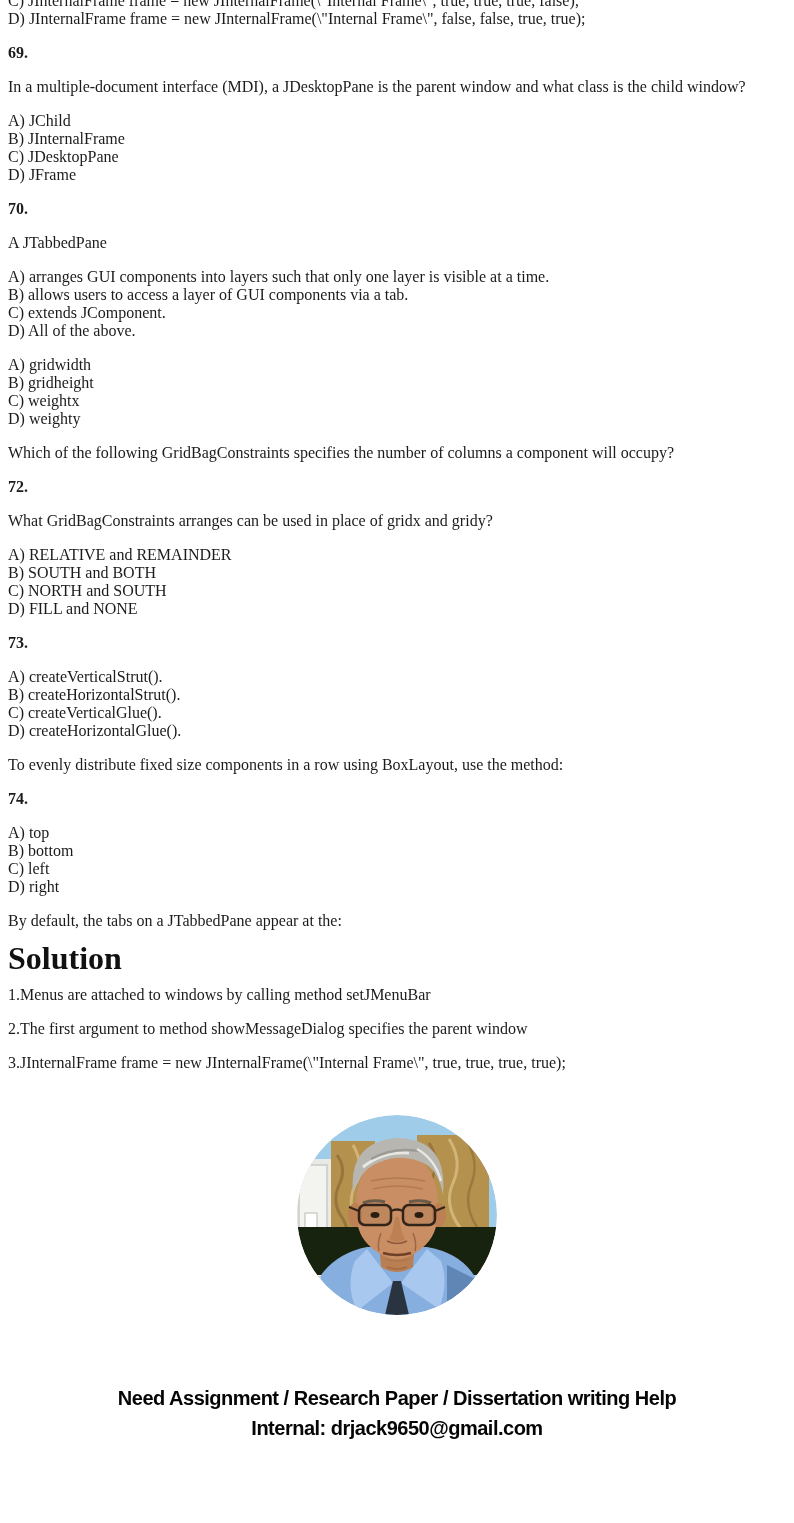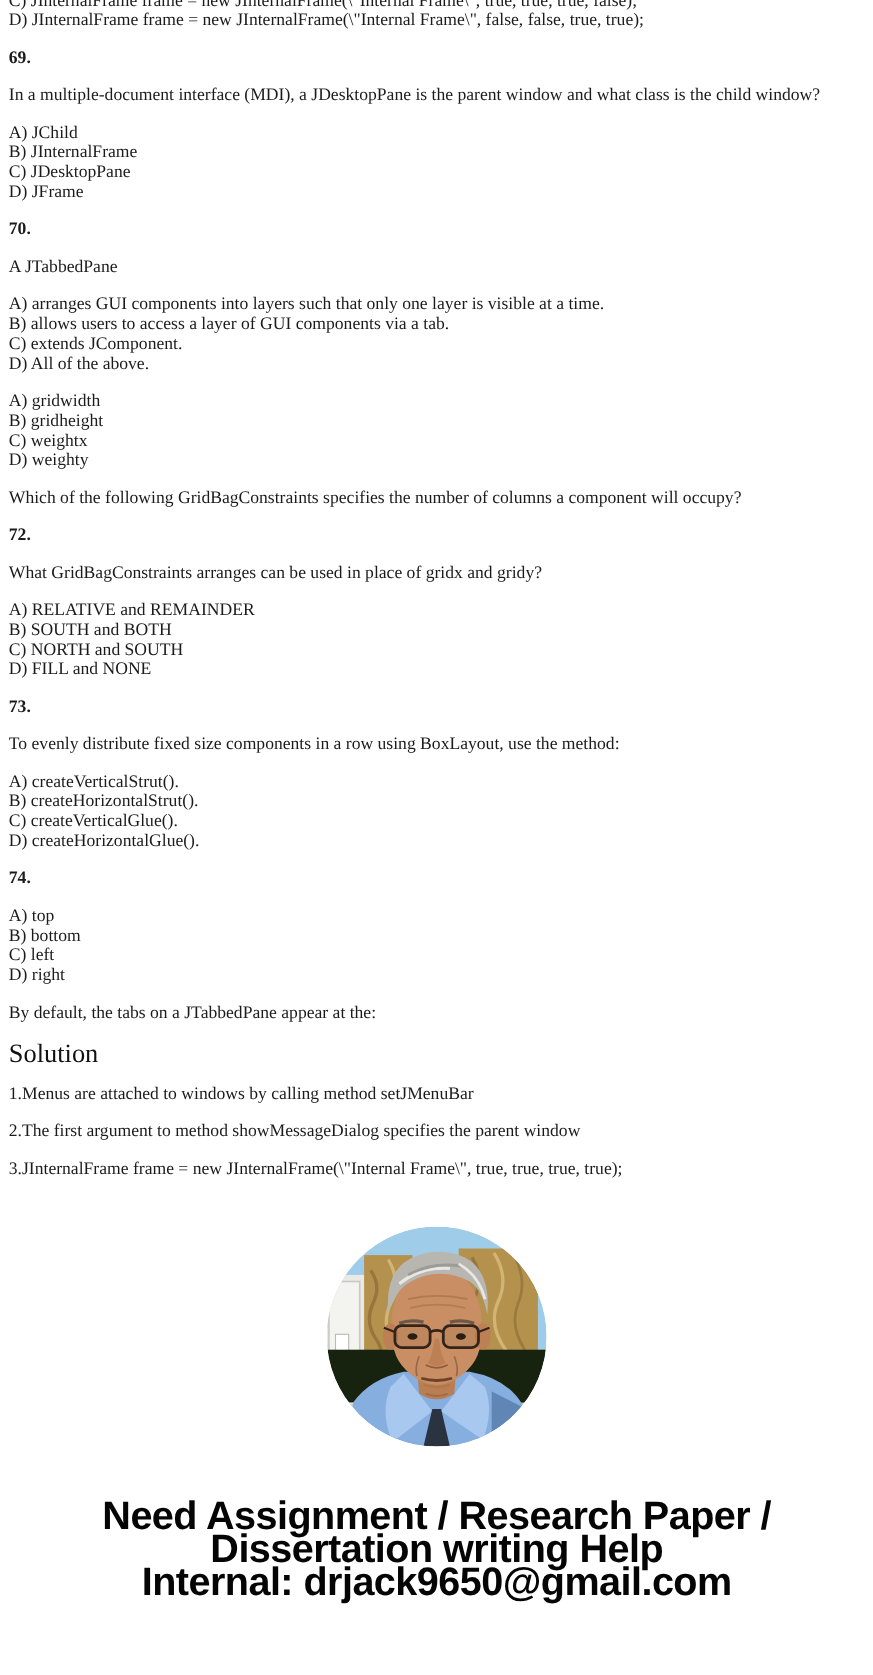--- a/index.html
+++ b/index.html
@@ -23,44 +23,44 @@
     margin: 16px 0;
   }
   .doc p.first {
     margin-top: 0;
   }
   .qnum {
     font-weight: bold;
   }
   h2.solution-heading {
     font-family: "Liberation Serif", serif;
-    font-size: 24px;
+    font-size: 32px;
     line-height: 24px;
-    font-weight: normal;
+    font-weight: bold;
     margin: 15px 0;
     color: #111111;
   }
   .photo-wrap {
     margin-top: 43px;
     text-align: center;
   }
   .photo-circle {
     display: inline-block;
     width: 200px;
     height: 200px;
     border-radius: 50%;
     overflow: hidden;
     vertical-align: top;
   }
   .footer-banner {
-    margin-top: 48px;
+    margin-top: 68px;
     text-align: center;
     font-family: "Liberation Sans", sans-serif;
     font-weight: 700;
-    font-size: 36px;
+    font-size: 20px;
     line-height: 30px;
     letter-spacing: -0.5px;
     color: #050505;
   }
   .footer-banner .banner-line {
     margin: 0 10px;
   }
 </style>
 </head>
 <body>
@@ -78,22 +78,22 @@
   <p><span>A) arranges GUI components into layers such that only one layer is visible at a time.</span><br><span>B) allows users to access a layer of GUI components via a tab.</span><br><span>C) extends JComponent.</span><br><span>D) All of the above.</span></p>
 
   <p><span>A) gridwidth</span><br><span>B) gridheight</span><br><span>C) weightx</span><br><span>D) weighty</span></p>
   <p>Which of the following GridBagConstraints specifies the number of columns a component will occupy?</p>
 
   <p class="qnum">72.</p>
   <p>What GridBagConstraints arranges can be used in place of gridx and gridy?</p>
   <p><span>A) RELATIVE and REMAINDER</span><br><span>B) SOUTH and BOTH</span><br><span>C) NORTH and SOUTH</span><br><span>D) FILL and NONE</span></p>
 
   <p class="qnum">73.</p>
+  <p><span>A) createVerticalStrut().</span><br><span>B) createHorizontalStrut().</span><br><span>C) createVerticalGlue().</span><br><span>D) createHorizontalGlue().</span></p>
   <p>To evenly distribute fixed size components in a row using BoxLayout, use the method:</p>
-  <p><span>A) createVerticalStrut().</span><br><span>B) createHorizontalStrut().</span><br><span>C) createVerticalGlue().</span><br><span>D) createHorizontalGlue().</span></p>
 
   <p class="qnum">74.</p>
   <p><span>A) top</span><br><span>B) bottom</span><br><span>C) left</span><br><span>D) right</span></p>
   <p>By default, the tabs on a JTabbedPane appear at the:</p>
 
   <h2 class="solution-heading">Solution</h2>
   <p>1.Menus are attached to windows by calling method setJMenuBar</p>
   <p>2.The first argument to method showMessageDialog specifies the parent window</p>
   <p>3.JInternalFrame frame = new JInternalFrame(\"Internal Frame\", true, true, true, true);</p>
 

